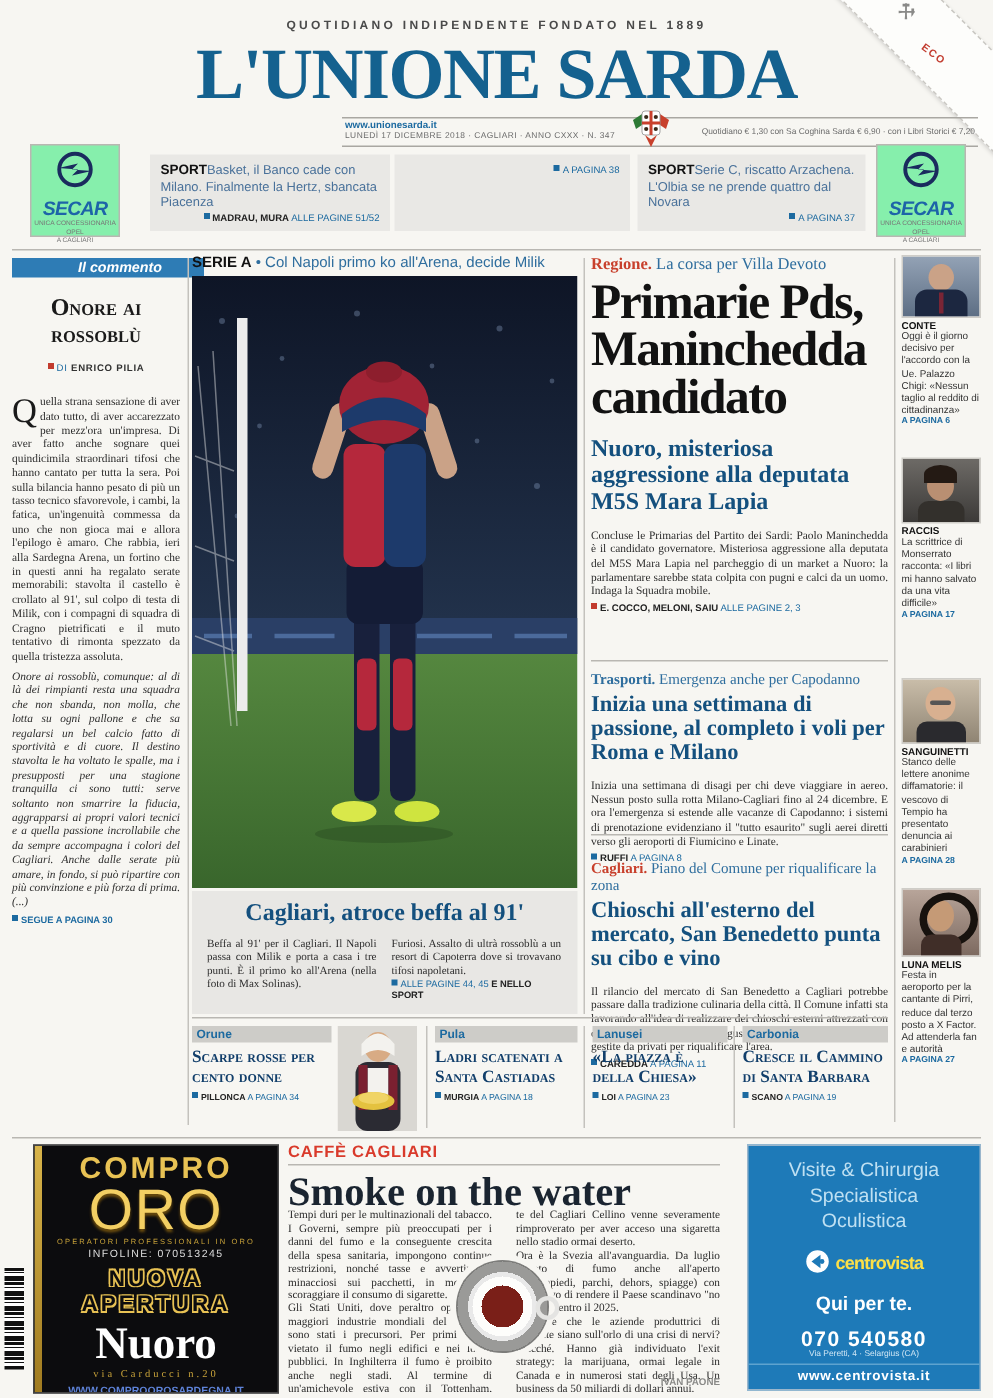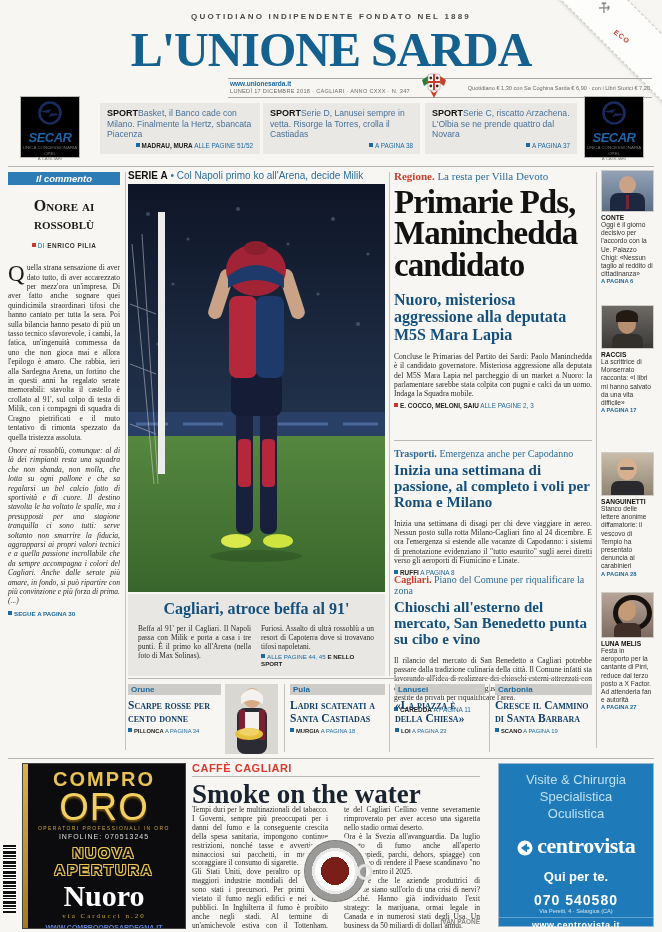--- a/index.html
+++ b/index.html
@@ -14,21 +14,21 @@
   .mast-title{width:100%;text-align:center;font-size:48px;font-weight:bold;color:#14618f;letter-spacing:-1px;line-height:1;}
   .dateline{border-top:1px solid #a9a7a2;border-bottom:1px solid #a9a7a2;}
   .site{font-size:6.5px;font-weight:bold;color:#1c6aa0;font-family:"Liberation Sans",sans-serif;}
   .datetxt{font-size:5.6px;color:#6b6b6b;font-family:"Liberation Sans",sans-serif;letter-spacing:.3px;}
   .pricetxt{font-size:5.6px;color:#6b6b6b;font-family:"Liberation Sans",sans-serif;text-align:right;}
   
   .stamp{transform:rotate(45deg);background:#fdfdfb;border:1px dashed #c9c7c2;box-shadow:0 1px 3px rgba(0,0,0,.15);}
   .stamp-red{font-size:7px;color:#c23b2e;font-weight:bold;font-family:"Liberation Sans",sans-serif;letter-spacing:1px;}
   .stamp-glyph{font-size:13px;color:#8a8a88;}
   
-  .secar{background:#000000;border:1px solid #b9b7b2;text-align:center;}
+  .secar{background:#86efac;border:1px solid #b9b7b2;text-align:center;}
   .secar-name{font-size:13px;font-weight:bold;font-style:italic;color:#1d64a8;font-family:"Liberation Sans",sans-serif;letter-spacing:-.5px;}
   .secar-sub{font-size:4.4px;color:#777;font-family:"Liberation Sans",sans-serif;line-height:1.3;}
   
   .sport{background:#e9e8e5;padding:5px 7px 4px 7px;font-family:"Liberation Sans",sans-serif;}
   .sport-k{font-weight:bold;color:#111;font-size:9px;}
   .sport-t{color:#49719a;font-size:8.6px;line-height:1.22;}
   .sport-b{text-align:right;font-size:6.4px;margin-top:2px;color:#1c6aa0;}
   .sport-b b{color:#222;}
   .sq{display:inline-block;width:4px;height:4px;vertical-align:1px;margin-right:2px;}
   .sq.blue{background:#1c6aa0;} .sq.red{background:#c23b2e;}
@@ -85,21 +85,21 @@
   
   .caffe-lab{color:#d93a2b;font-weight:bold;font-family:"Liberation Sans",sans-serif;font-size:11px;letter-spacing:.5px;}
   .caffe-h{font-size:27px;font-weight:bold;color:#1a2430;line-height:1;}
   .caffe-col{font-size:7.5px;line-height:8.9px;text-align:justify;color:#2c2c2c;white-space:pre-line;}
   .caffe-by{font-size:6.5px;color:#8a8a88;font-family:"Liberation Sans",sans-serif;font-weight:bold;text-align:right;}
   .cup{border-radius:50%;background:radial-gradient(circle at 50% 50%, #7a1f18 0 14px, #fdfdfb 14px 20px, #e9e9e9 20px 23px, #9a9a98 23px 30px, #7d7d7b 30px);box-shadow:0 0 0 4px #f7f6f2;}
   .cup-handle{position:absolute;width:10px;height:10px;border:3px solid #e4e4e2;border-radius:50%;}
   
   .cv{background:#1e7ab8;border:1px solid #9ab6cc;text-align:center;color:#fff;font-family:"Liberation Sans",sans-serif;}
   .cv-l{color:#bfe0f2;font-size:13px;line-height:1.3;}
-  .cv-brand{font-size:22px;font-weight:bold;color:#ffffff;letter-spacing:-.5px;font-family:Liberation Serif, serif;}
+  .cv-brand{font-size:12px;font-weight:bold;color:#fde047;letter-spacing:-.5px;}
   .cv-tag{font-size:13px;font-weight:bold;margin-top:10px;}
   .cv-phone{font-size:14px;font-weight:bold;letter-spacing:1px;margin-top:8px;}
   .cv-addr{font-size:5.6px;color:#cfe6f4;}
   .cv-site{font-size:9px;font-weight:bold;letter-spacing:.5px;border-top:1px solid #5ea3cf;margin-top:3px;padding-top:2px;}
   .barcode{background:repeating-linear-gradient(180deg,#111 0 2px,#fff 2px 3px,#111 3px 4px,#fff 4px 6px,#111 6px 9px,#fff 9px 10px);}
 </style>
 </head>
 <body>
 
 <div id="page">
@@ -151,32 +151,31 @@
     <div class="secar-sub">UNICA CONCESSIONARIA</div>
     <div class="secar-sub">OPEL</div>
     <div class="secar-sub">A CAGLIARI</div>
   </div>
 
   <div class="abs sport" style="left:100px;top:103px;width:146px;height:42px;">
     <div class="sport-t"><b class="sport-k">SPORT</b><span>Basket, il Banco cade con Milano. Finalmente la Hertz, sbancata Piacenza</span></div>
     <div class="sport-b"><span class="sq blue"></span><b>MADRAU, MURA</b> <span>ALLE PAGINE 51/52</span></div>
   </div>
   <div class="abs sport" style="left:263px;top:103px;width:143px;height:42px;">
-    <div class="sport-t"><b class="sport-k">SPORT</b><span>Serie D, Lanusei sempre in vetta. Risorge la Torres, crolla il Castiadas</span></div>
     <div class="sport-b"><span class="sq blue"></span><span>A PAGINA 38</span></div>
   </div>
   <div class="abs sport" style="left:425px;top:103px;width:138px;height:42px;">
     <div class="sport-t"><b class="sport-k">SPORT</b><span>Serie C, riscatto Arzachena. L'Olbia se ne prende quattro dal Novara</span></div>
     <div class="sport-b"><span class="sq blue"></span><span>A PAGINA 37</span></div>
   </div>
 
   <div class="rule-h" style="left:8px;top:166px;width:646px;"></div>
 
   <div class="abs" style="left:8px;top:172px;width:112px;">
-    <div class="comm-label sans" style="width:112px;margin:0 auto;">Il commento</div>
+    <div class="comm-label sans" style="width:112px;margin:0 auto;padding-left:16px;">Il commento</div>
     <div class="comm-title" style="margin-top:12px;">Onore ai rossoblù</div>
     <div class="comm-by" style="margin-top:10px;">
       <span class="sq red"></span><span class="di">DI</span> <b>ENRICO PILIA</b>
     </div>
     <div class="comm-body" style="margin-top:14px;">Quella strana sensazione di aver dato tutto, di aver accarezzato per mezz'ora un'impresa. Di aver fatto anche sognare quei quindicimila straordinari tifosi che hanno cantato per tutta la sera. Poi sulla bilancia hanno pesato di più un tasso tecnico sfavorevole, i cambi, la fatica, un'ingenuità commessa da uno che non gioca mai e allora l'epilogo è amaro. Che rabbia, ieri alla Sardegna Arena, un fortino che in questi anni ha regalato serate memorabili: stavolta il castello è crollato al 91', sul colpo di testa di Milik, con i compagni di squadra di Cragno pietrificati e il muto tentativo di rimonta spezzato da quella tristezza assoluta.</div>
     <div class="comm-body2" style="margin-top:4px;">Onore ai rossoblù, comunque: al di là dei rimpianti resta una squadra che non sbanda, non molla, che lotta su ogni pallone e che sa regalarsi un bel calcio fatto di sportività e di cuore. Il destino stavolta le ha voltato le spalle, ma i presupposti per una stagione tranquilla ci sono tutti: serve soltanto non smarrire la fiducia, aggrapparsi ai propri valori tecnici e a quella passione incrollabile che da sempre accompagna i colori del Cagliari. Anche dalle serate più amare, in fondo, si può ripartire con più convinzione e più forza di prima. (...)</div>
     <div class="comm-more" style="margin-top:4px;"><span class="sq blue"></span><span>SEGUE A PAGINA 30</span></div>
   </div>
 
   <div class="rule-v" style="left:125px;top:172px;height:578px;"></div>
@@ -260,21 +259,21 @@
     <div class="abs cap-t" style="left:10px;top:30px;width:113px;">Beffa al 91' per il Cagliari. Il Napoli passa con Milik e porta a casa i tre punti. È il primo ko all'Arena (nella foto di Max Solinas).</div>
     <div class="abs" style="left:133px;top:30px;width:113px;">
       <div class="cap-t">Furiosi. Assalto di ultrà rossoblù a un resort di Capoterra dove si trovavano tifosi napoletani.</div>
       <div class="cap-b"><span class="sq blue"></span><span class="pg">ALLE PAGINE 44, 45</span> <b>E NELLO SPORT</b></div>
     </div>
   </div>
 
   <div class="rule-v" style="left:389px;top:172px;height:504px;"></div>
 
   <div class="abs" style="left:394px;top:170px;width:198px;">
-    <div class="kick"><span class="lab red">Regione.</span> <span class="rest">La resta per Villa Devoto</span></div>
+    <div class="kick"><span class="lab red">Regione.</span> <span class="rest">La corsa per Villa Devoto</span></div>
     <div class="bighead" style="margin-top:5px;">
       <div>Primarie Pds,</div>
       <div>Maninchedda</div>
       <div>candidato</div>
     </div>
     <div class="subhead" style="margin-top:10px;">Nuoro, misteriosa aggressione alla deputata M5S Mara Lapia</div>
     <div class="body-t" style="margin-top:9px;">Concluse le Primarias del Partito dei Sardi: Paolo Maninchedda è il candidato governatore. Misteriosa aggressione alla deputata del M5S Mara Lapia nel parcheggio di un market a Nuoro: la parlamentare sarebbe stata colpita con pugni e calci da un uomo. Indaga la Squadra mobile.</div>
     <div class="byline" style="margin-top:3px;"><span class="sq red"></span><b>E. COCCO, MELONI, SAIU</b> <span class="pg">ALLE PAGINE 2, 3</span></div>
   </div>
 

